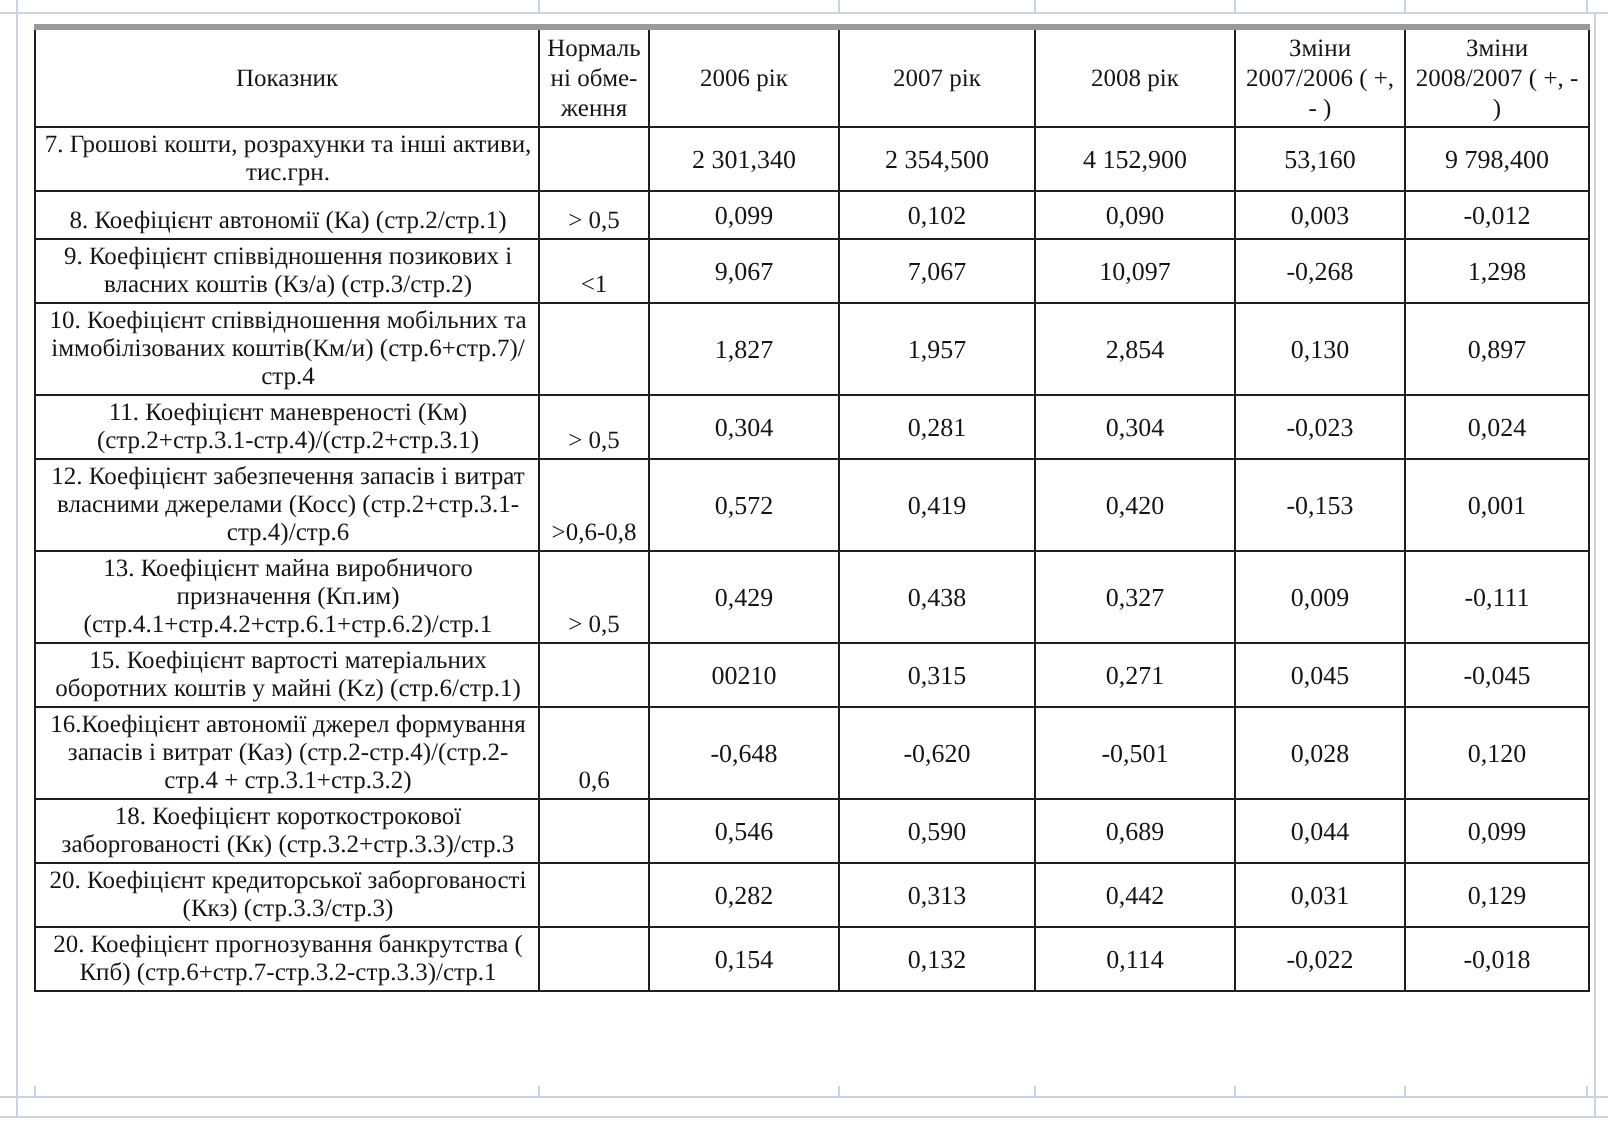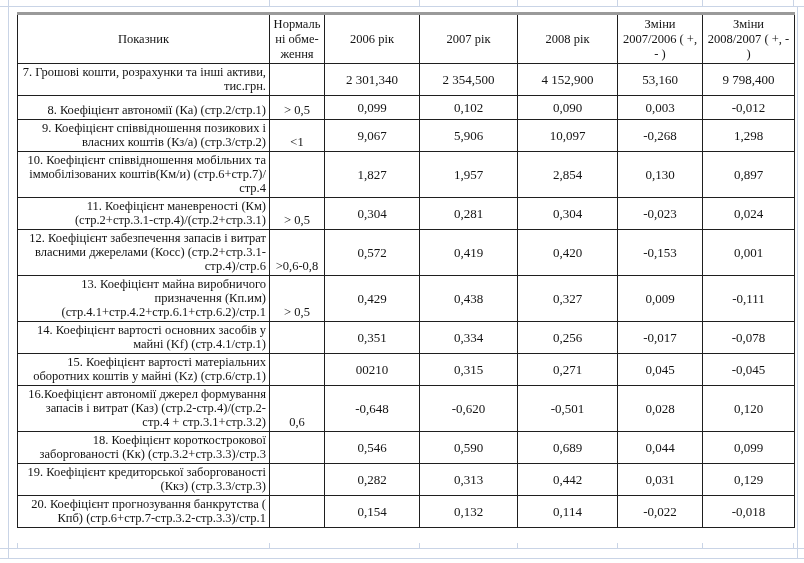--- a/index.html
+++ b/index.html
@@ -17,21 +17,21 @@
     border-collapse:collapse; table-layout:fixed;
     border:1px solid #1f1f1f; border-top:3px solid #9a9a9a;
   }
   th,td{border:1px solid #1f1f1f; overflow:hidden;}
   th{
     font-weight:normal; text-align:center; vertical-align:middle;
     font-size:12.5px; line-height:15px; height:46px; padding:1px 2px;
     overflow-wrap:break-word; word-wrap:break-word;
   }
   td{font-size:12.5px; line-height:14px; height:20px;}
-  td.c0{text-align:right; vertical-align:bottom; padding:1px 3px 2px 4px;margin-top:24px;}
+  td.c0{text-align:center; vertical-align:bottom; padding:1px 3px 2px 4px;margin-top:24px;}
   td.c1{text-align:center; vertical-align:bottom; padding:1px 1px 2px 1px; overflow-wrap:break-word;margin-left:32px;}
   td.c2,td.c3,td.c4,td.c5,td.c6{
     text-align:center; vertical-align:middle; font-size:13px; padding:1px 2px;
   }
 </style>
 </head>
 <body>
 
 <div class="gl h" style="left:0;top:6px;width:804px;"></div>
 <div class="gl h" style="left:0;top:548px;width:804px;"></div>
@@ -89,21 +89,21 @@
         <td class="c2">0,099</td>
         <td class="c3">0,102</td>
         <td class="c4">0,090</td>
         <td class="c5">0,003</td>
         <td class="c6">-0,012</td>
       </tr>
       <tr>
         <td class="c0">9. Коефіцієнт співвідношення позикових і власних коштів (Кз/а) (стр.3/стр.2)</td>
         <td class="c1">&lt;1</td>
         <td class="c2">9,067</td>
-        <td class="c3">5,906</td>
+        <td class="c3">7,067</td>
         <td class="c4">10,097</td>
         <td class="c5">-0,268</td>
         <td class="c6">1,298</td>
       </tr>
       <tr>
         <td class="c0">10. Коефіцієнт співвідношення мобільних та іммобілізованих коштів(Км/и) (стр.6+стр.7)/стр.4</td>
         <td class="c1"></td>
         <td class="c2">1,827</td>
         <td class="c3">1,957</td>
         <td class="c4">2,854</td>
@@ -131,29 +131,20 @@
       <tr>
         <td class="c0">13. Коефіцієнт майна виробничого призначення  (Кп.им) (стр.4.1+стр.4.2+стр.6.1+стр.6.2)/стр.1</td>
         <td class="c1">&gt; 0,5</td>
         <td class="c2">0,429</td>
         <td class="c3">0,438</td>
         <td class="c4">0,327</td>
         <td class="c5">0,009</td>
         <td class="c6">-0,111</td>
       </tr>
       <tr>
-        <td class="c0">14. Коефіцієнт вартості основних засобів у майні (Kf)  (стр.4.1/стр.1)</td>
-        <td class="c1"></td>
-        <td class="c2">0,351</td>
-        <td class="c3">0,334</td>
-        <td class="c4">0,256</td>
-        <td class="c5">-0,017</td>
-        <td class="c6">-0,078</td>
-      </tr>
-      <tr>
         <td class="c0">15. Коефіцієнт вартості матеріальних оборотних коштів у майні (Kz)  (стр.6/стр.1)</td>
         <td class="c1"></td>
         <td class="c2">00210</td>
         <td class="c3">0,315</td>
         <td class="c4">0,271</td>
         <td class="c5">0,045</td>
         <td class="c6">-0,045</td>
       </tr>
       <tr>
         <td class="c0">16.Коефіцієнт автономії джерел формування запасів і витрат (Каз) (стр.2-стр.4)/(стр.2-стр.4 + стр.3.1+стр.3.2)</td>
@@ -167,21 +158,21 @@
       <tr>
         <td class="c0">18. Коефіцієнт короткострокової заборгованості (Кк) (стр.3.2+стр.3.3)/стр.3</td>
         <td class="c1"></td>
         <td class="c2">0,546</td>
         <td class="c3">0,590</td>
         <td class="c4">0,689</td>
         <td class="c5">0,044</td>
         <td class="c6">0,099</td>
       </tr>
       <tr>
-        <td class="c0">19. Коефіцієнт кредиторської заборгованості (Ккз) (стр.3.3/стр.3)</td>
+        <td class="c0">20. Коефіцієнт кредиторської заборгованості (Ккз) (стр.3.3/стр.3)</td>
         <td class="c1"></td>
         <td class="c2">0,282</td>
         <td class="c3">0,313</td>
         <td class="c4">0,442</td>
         <td class="c5">0,031</td>
         <td class="c6">0,129</td>
       </tr>
       <tr>
         <td class="c0">20. Коефіцієнт прогнозування банкрутства ( Кпб) (стр.6+стр.7-стр.3.2-стр.3.3)/стр.1</td>
         <td class="c1"></td>

